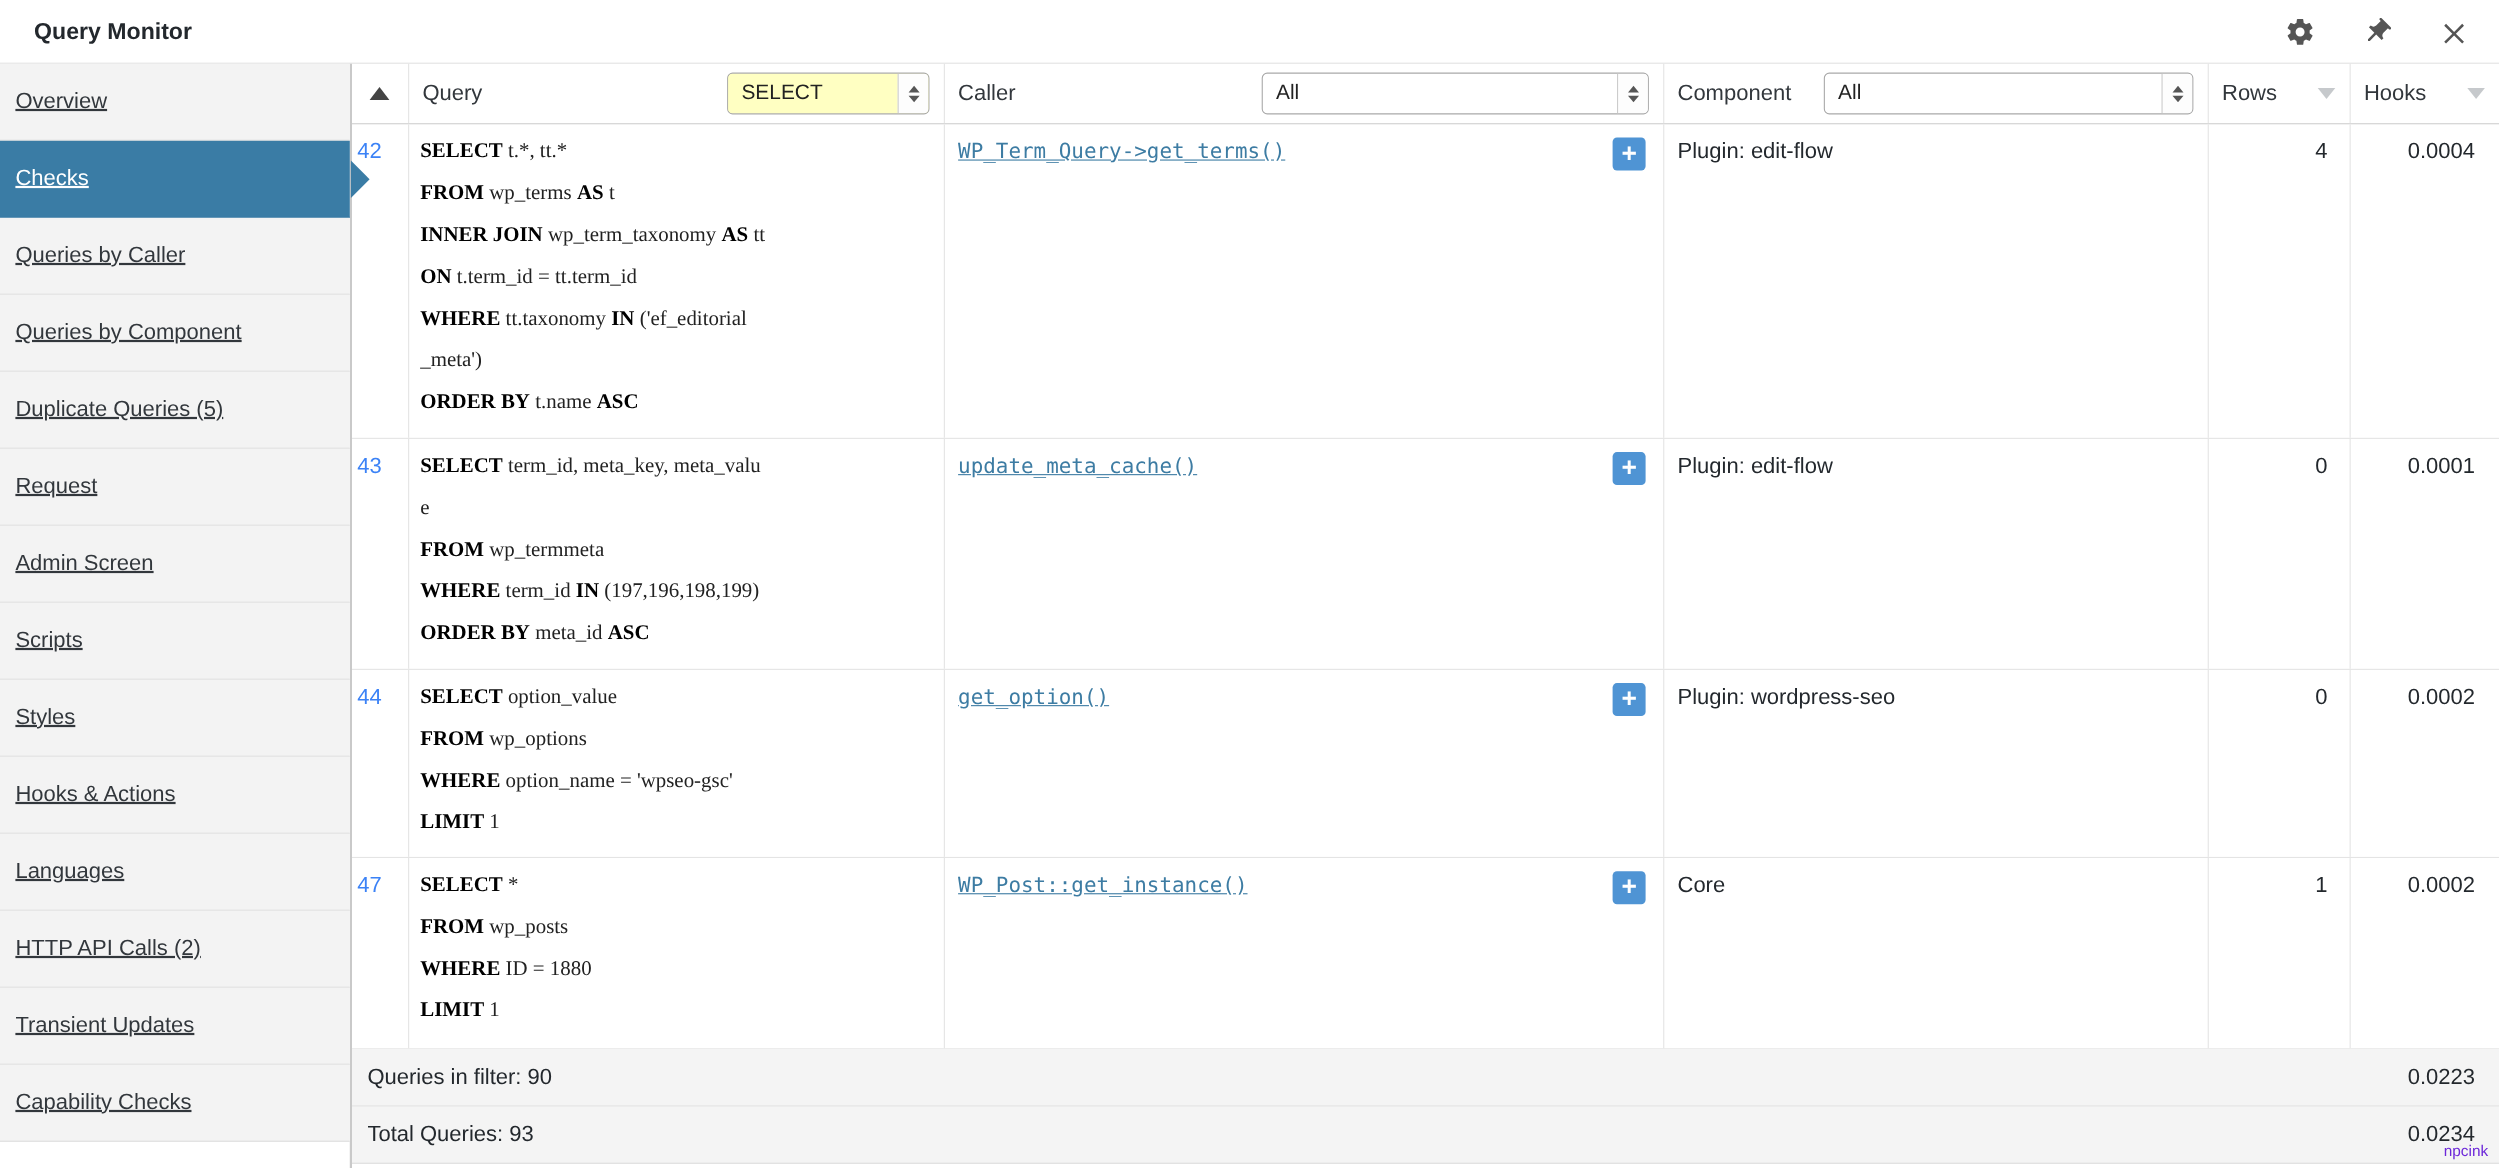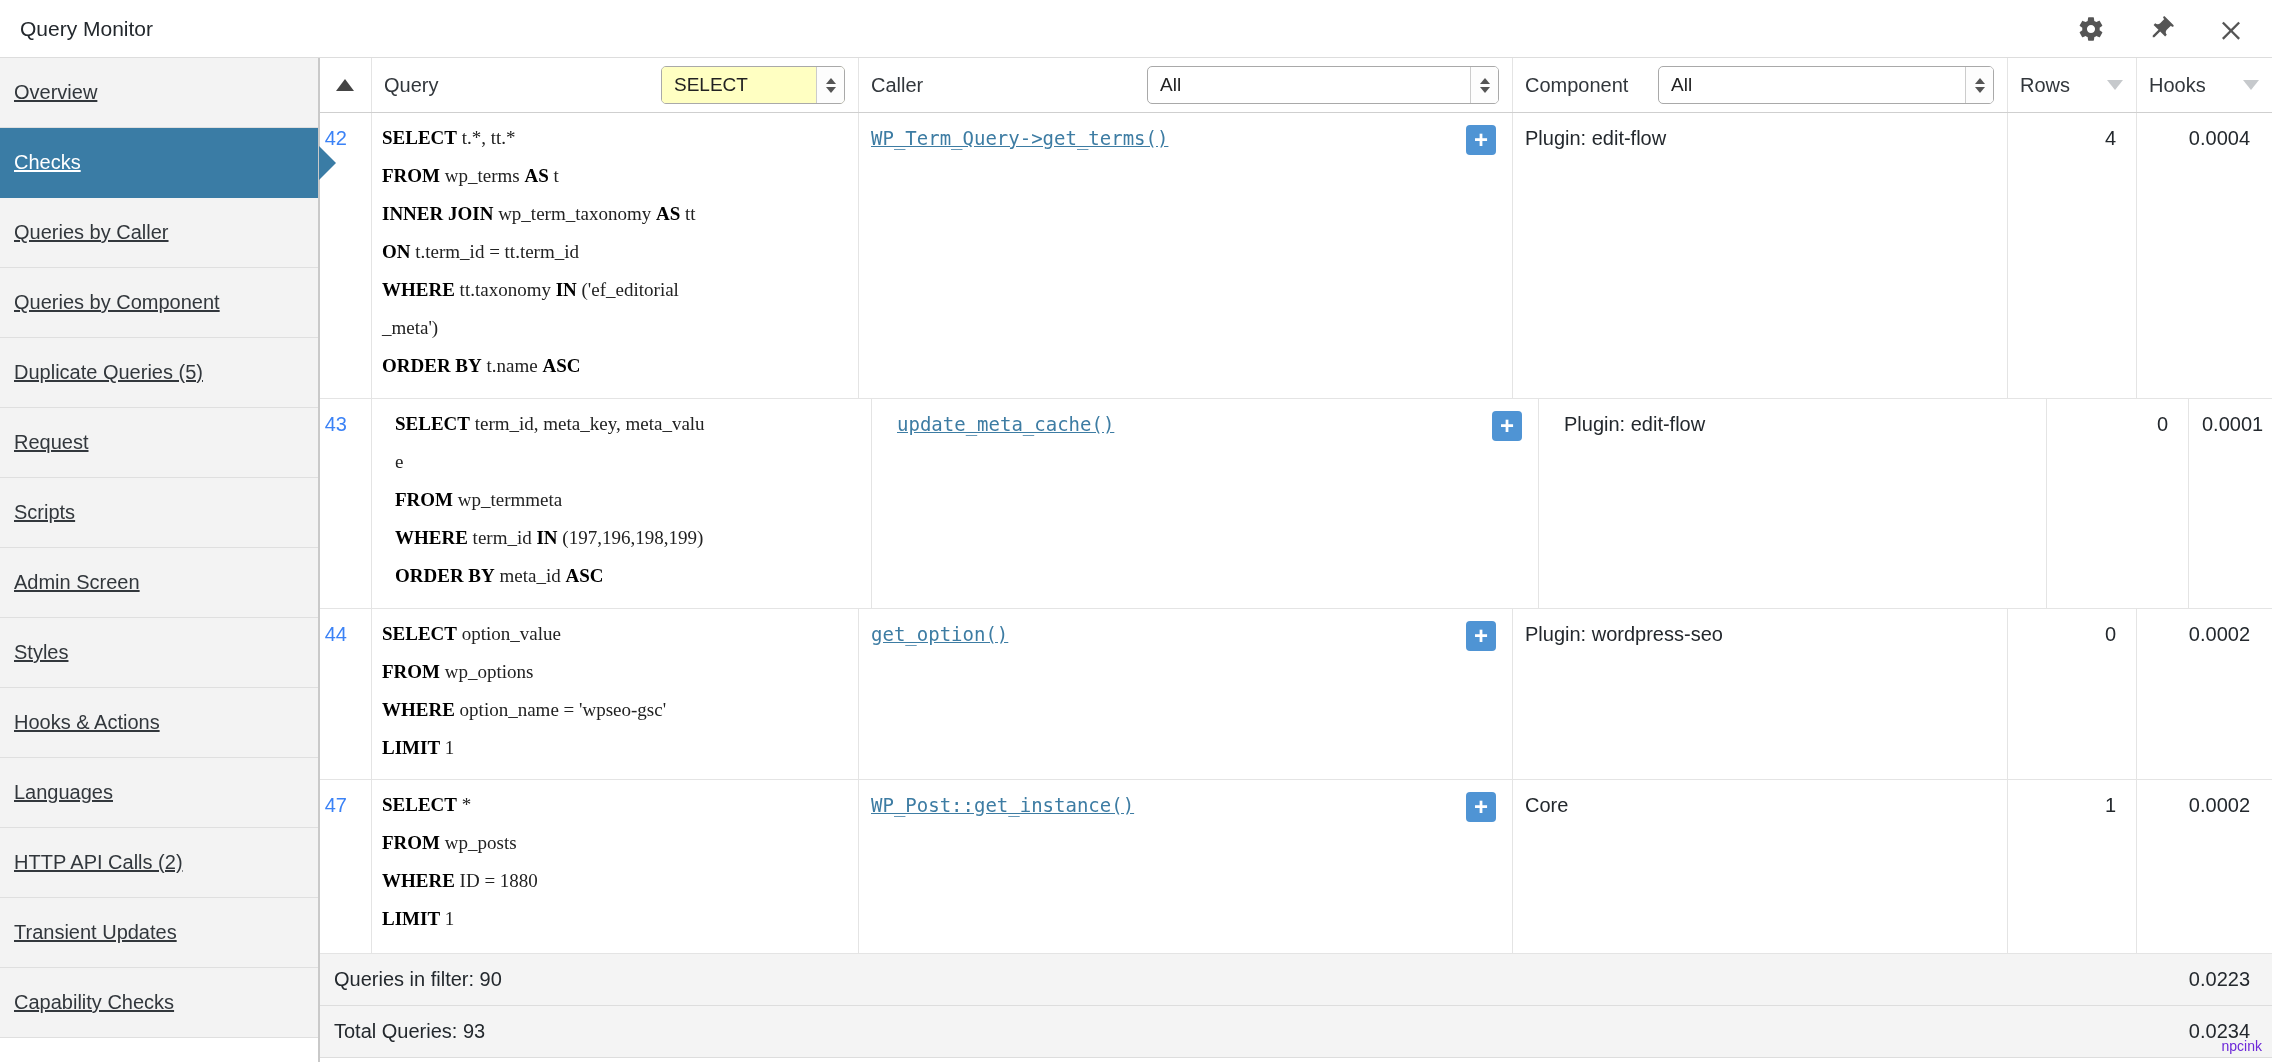--- a/index.html
+++ b/index.html
@@ -1,21 +1,21 @@
 <!DOCTYPE html>
 <html><head>
 <meta charset="utf-8">
 <style>
   * { margin:0; padding:0; box-sizing:border-box; }
   body { font-family:"Liberation Sans", sans-serif; background:#fff; }
   .app { width:2272px; height:1062px; position:relative; background:#fff; overflow:hidden; color:#23282d; }
 
   
   .titlebar { height:58px; border-bottom:1px solid #ddd; display:flex; align-items:center; justify-content:space-between; padding:0 26px 0 20px; background:#fff; }
-  .panel-title { font-size:21px; font-weight:400; color:#23282d; }
+  .panel-title { font-size:21px; font-weight:700; color:#23282d;margin-left:11px; }
   .titlebar-icons { display:flex; align-items:center; gap:40px; }
   .tb-icon { width:30px; height:30px; display:inline-flex; align-items:center; justify-content:center; cursor:pointer; }
   .tb-icon svg { width:28px; height:28px; fill:#555; }
 
   
   .body { display:flex; height:1004px; }
   .sidebar { width:320px; border-right:2px solid #c9c9c9; background:#fff; position:relative; z-index:2; }
   .qm-menu-item { height:70px; background:#f3f3f3; border-bottom:1px solid #dfdfdf; display:flex; align-items:center; padding-left:14px; font-size:20px; color:#32373c; position:relative; cursor:pointer;text-decoration:underline; }
   .qm-menu-item.selected { background:#3a7ca5; color:#fff; border-bottom-color:#3a7ca5; }
   .qm-menu-item.selected::after { content:""; position:absolute; right:-18px; top:50%; margin-top:-17px; width:0; height:0;
@@ -43,21 +43,21 @@
   .stepper .up { border-bottom:6px solid #555; }
   .stepper .down { border-top:6px solid #555; }
   .select-query { width:184px; background:#ffffc2; }
   .select-query .value { background:#ffffc2; }
   .select-caller { width:352px; }
   .select-component { width:336px; }
 
   
   .qm-row { border-bottom:1px solid #e4e4e4; }
   .qm-row:nth-child(1) { height:286px; }
-  .qm-row:nth-child(2) { height:210px;gap:13px; }
+  .qm-row:nth-child(2) { height:210px; }
   .qm-row:nth-child(3) { height:171px; }
   .qm-row:nth-child(4) { height:174px; }
   .c-num { text-align:right; padding:14px 24px 0 0; font-size:20px; color:#3b82f6; }
   .c-sql { font-family:Liberation Serif, serif; font-size:19px; line-height:38px; white-space:pre-wrap; word-break:break-all; color:#222; padding:6px 10px 0 10px; }
   .c-sql .kw { font-weight:bold; color:#000; }
   .c-caller { position:relative; font-family:"DejaVu Sans Mono", monospace; font-size:19px; color:#3d7ca3; padding:14px 60px 0 12px;text-decoration:underline; }
   .caller-link { cursor:pointer; }
   .plus-btn { position:absolute; top:12px; right:16px; width:30px; height:30px; background:#4f94d4; border-radius:4px; color:#fff; display:flex; align-items:center; justify-content:center; font-size:24px; font-weight:bold; cursor:pointer; font-family:"Liberation Sans", sans-serif; }
   .c-comp { font-size:20px; color:#23282d; padding:14px 12px 0 12px; }
   .c-rows { text-align:right; font-size:20px; color:#23282d; padding:14px 20px 0 0; }
@@ -111,24 +111,24 @@
         <div class="qm-menu-item">
           <span>Queries by Component</span>
         </div>
         <div class="qm-menu-item">
           <span>Duplicate Queries (5)</span>
         </div>
         <div class="qm-menu-item">
           <span>Request</span>
         </div>
         <div class="qm-menu-item">
+          <span>Admin Screen</span>
+        </div>
+        <div class="qm-menu-item">
           <span>Scripts</span>
-        </div>
-        <div class="qm-menu-item">
-          <span>Admin Screen</span>
         </div>
         <div class="qm-menu-item">
           <span>Styles</span>
         </div>
         <div class="qm-menu-item">
           <span>Hooks &amp; Actions</span>
         </div>
         <div class="qm-menu-item">
           <span>Languages</span>
         </div>

